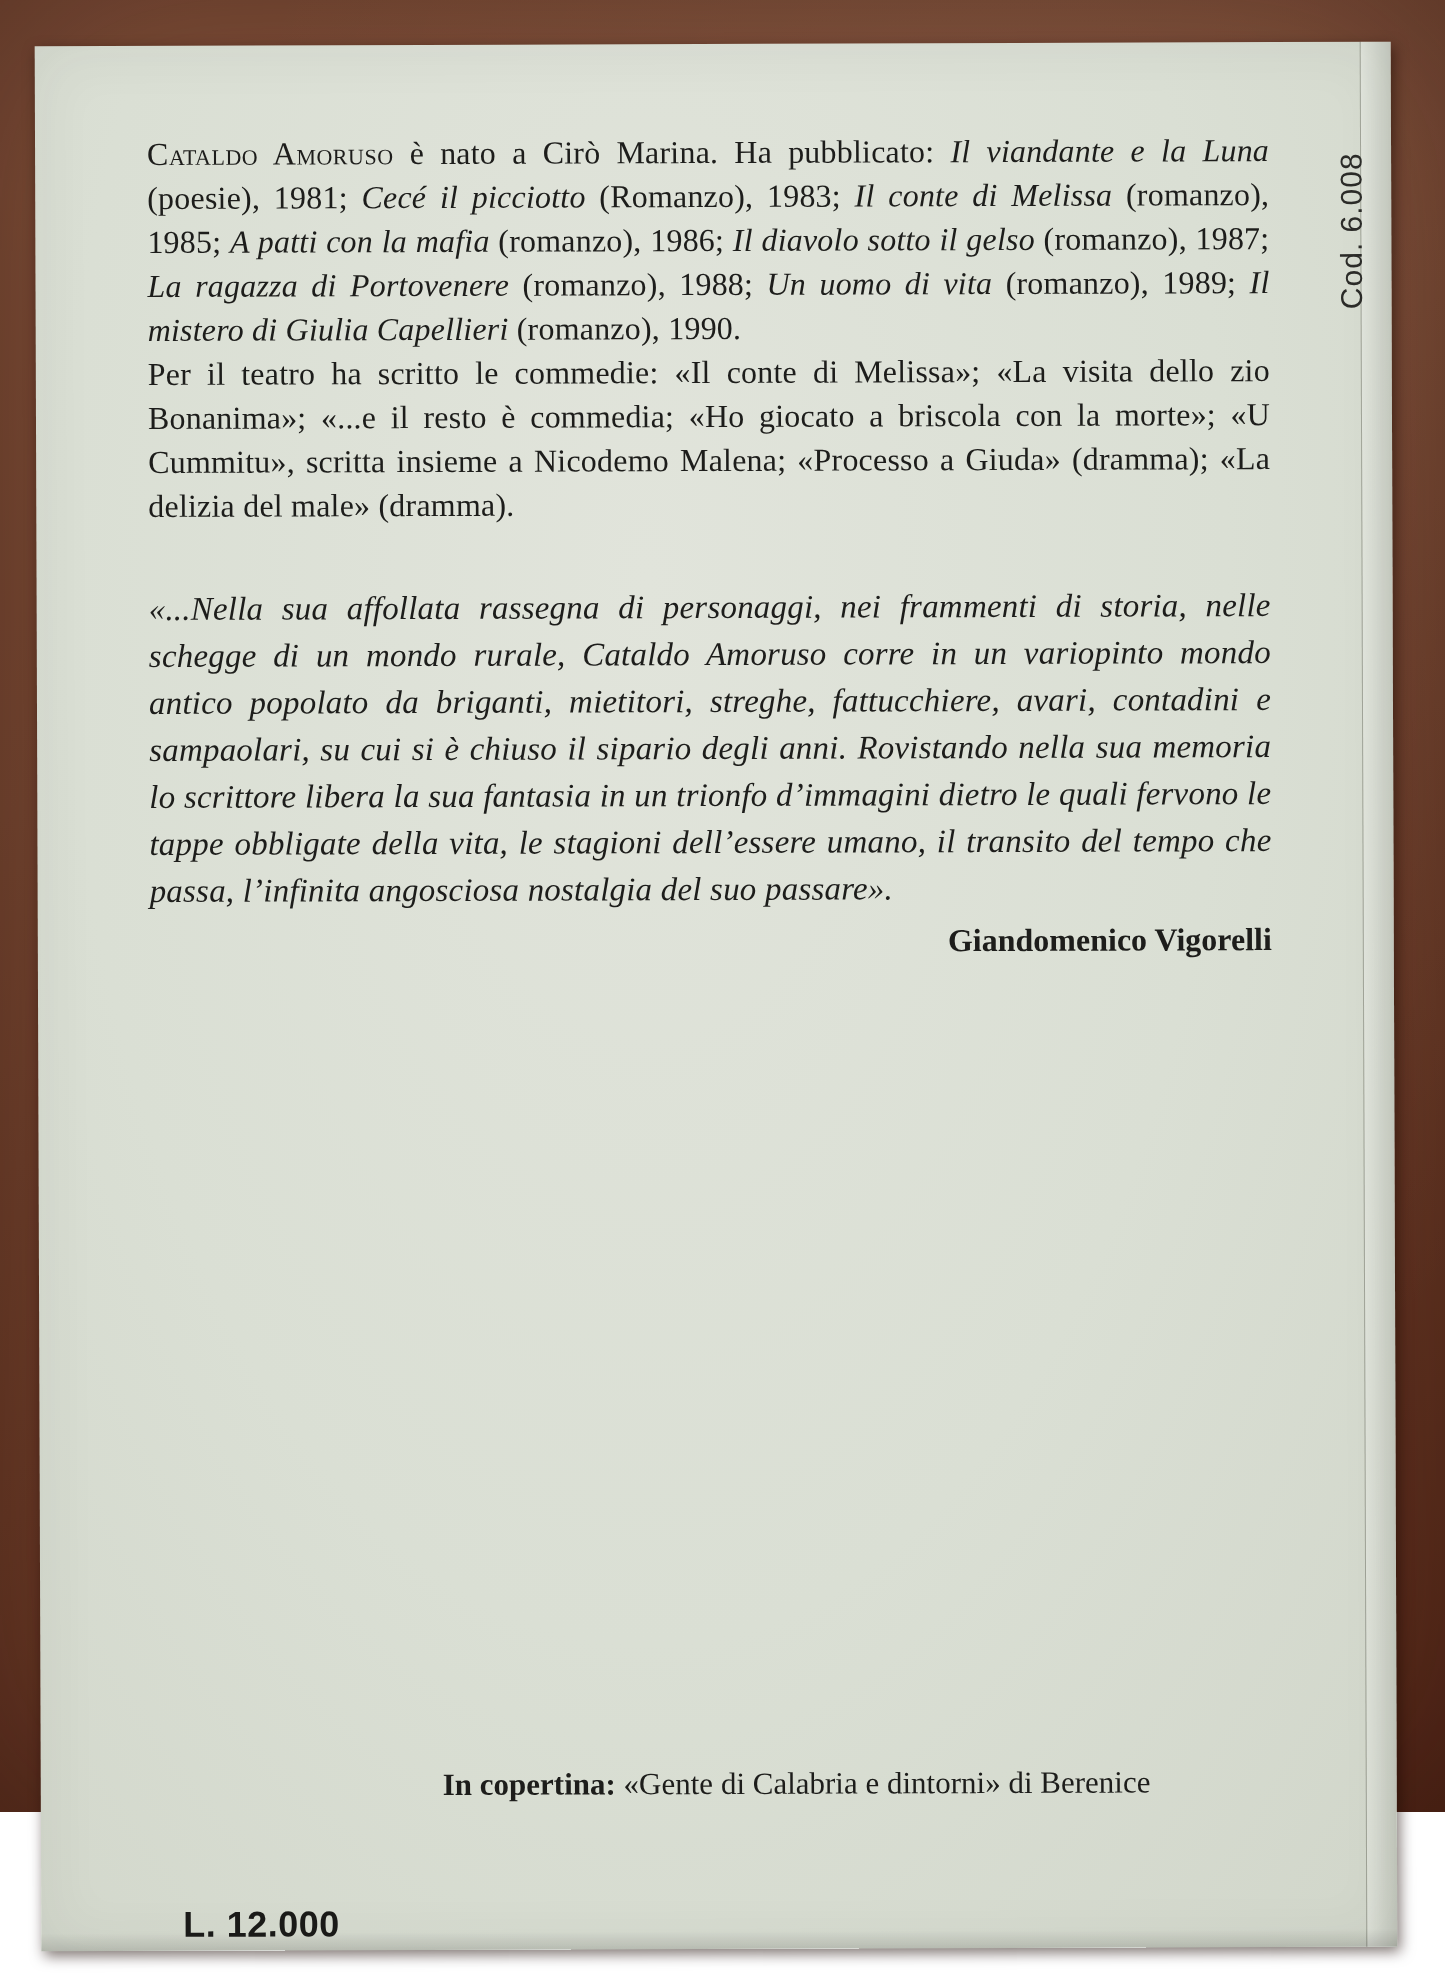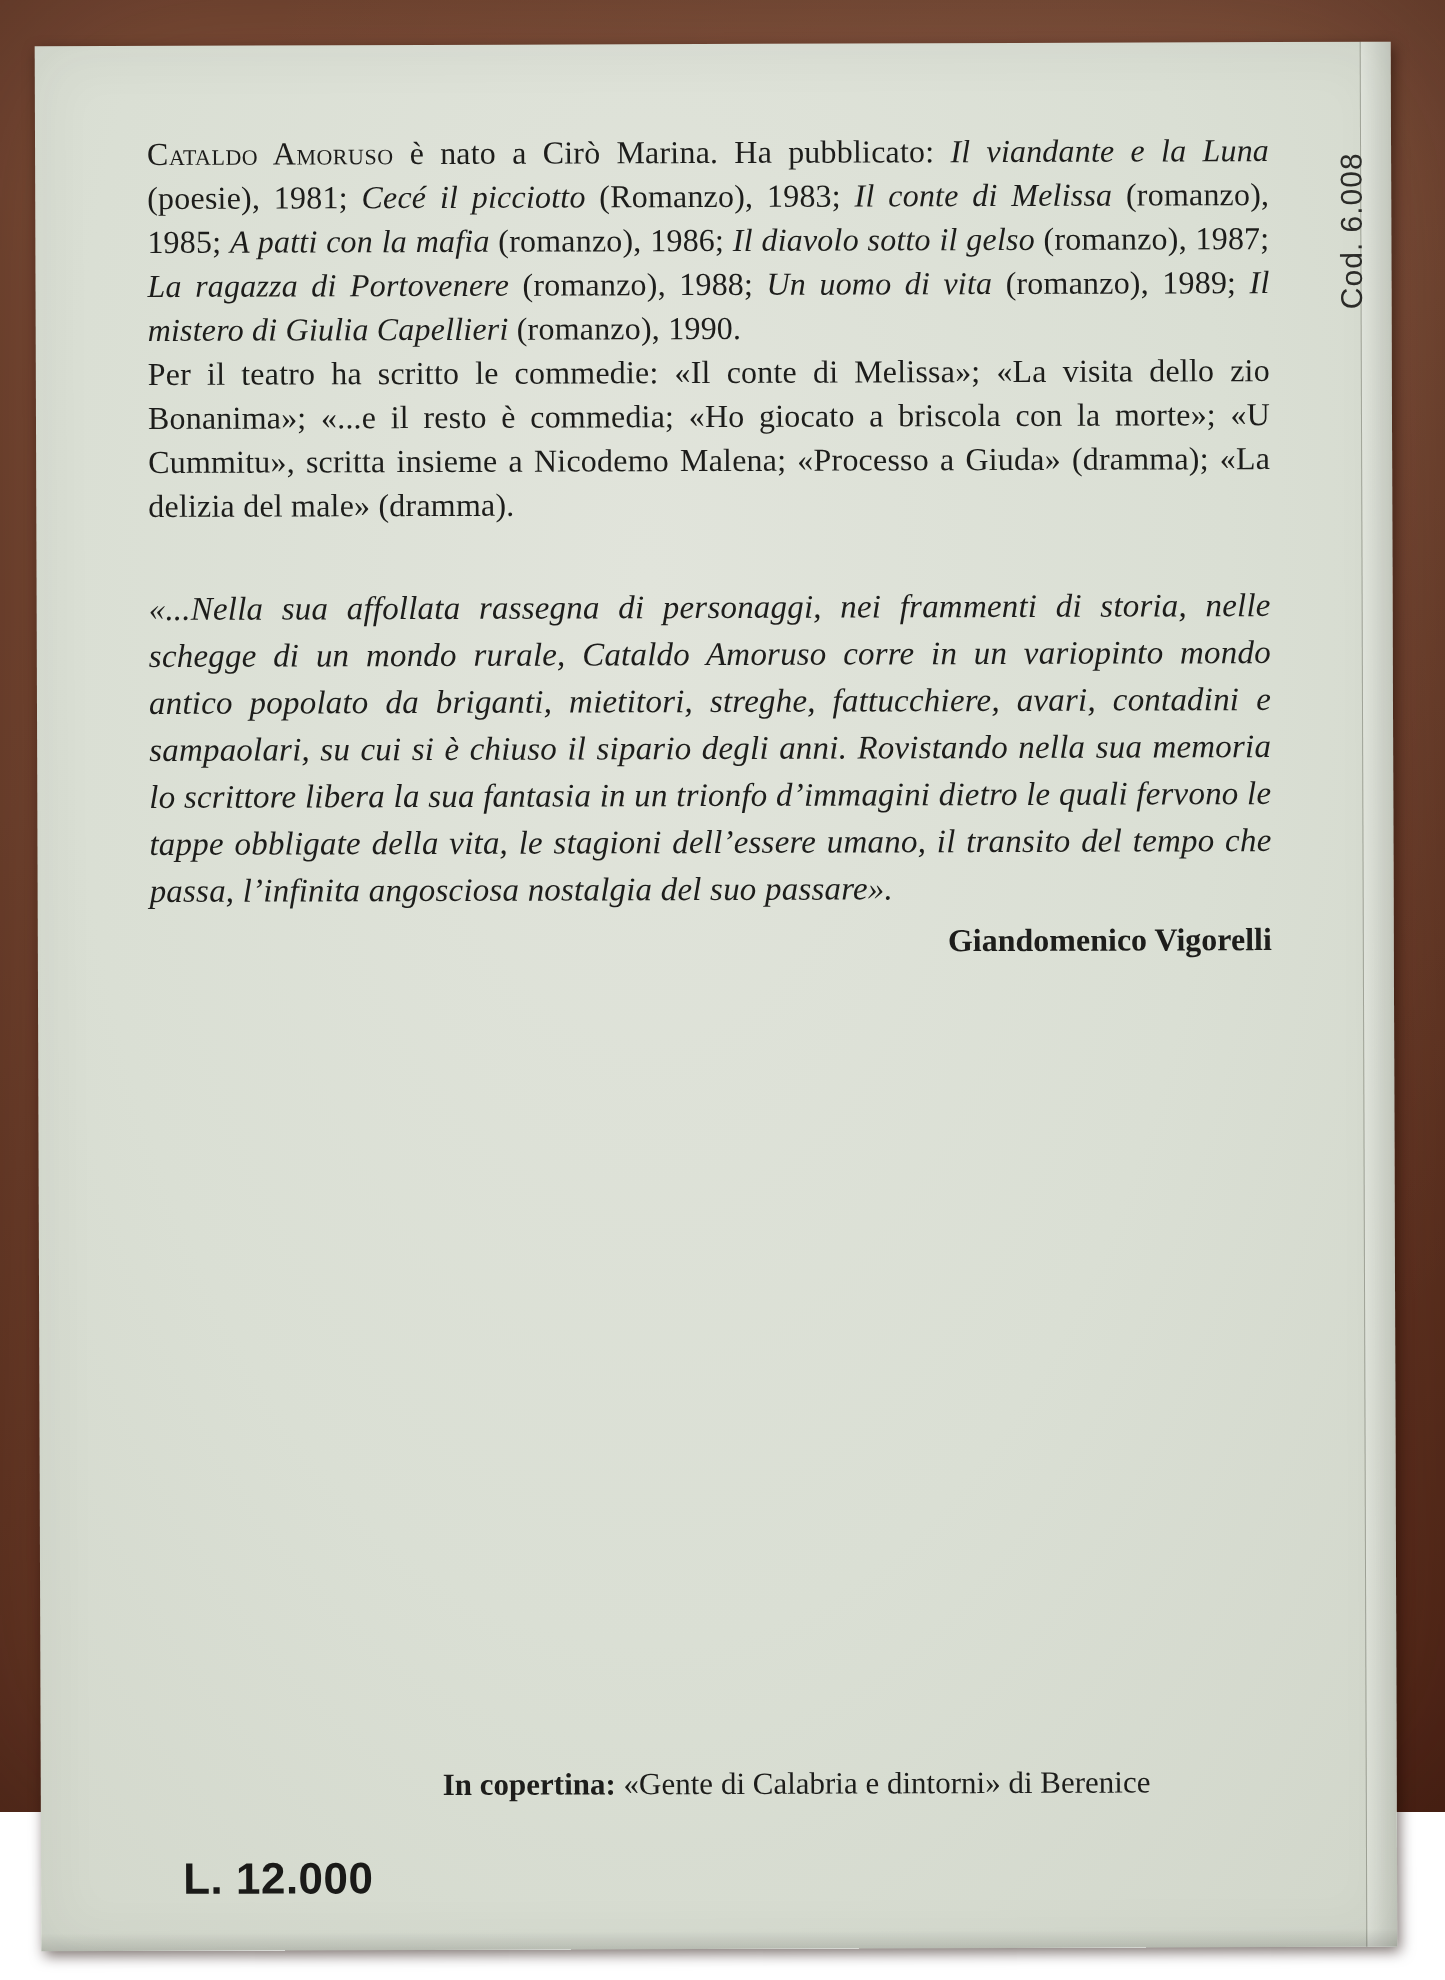--- a/index.html
+++ b/index.html
@@ -119,23 +119,23 @@
     font-size: 31px;
     color: #1d1d1b;
     white-space: nowrap;
   }
   .cover-credit .label { font-weight: bold; margin-top: 20px; }
 
   
   .price {
     position: absolute;
     left: 142px;
-    top: 1808px;
+    top: 1858px;
     font-family: "Liberation Sans", sans-serif;
-    font-size: 44px;
+    font-size: 36px;
     font-weight: bold;
     color: #1a1a18;
     letter-spacing: 0.5px;
   }
 </style>
 </head>
 <body>
 
 <div class="scene">
   <div class="book">

